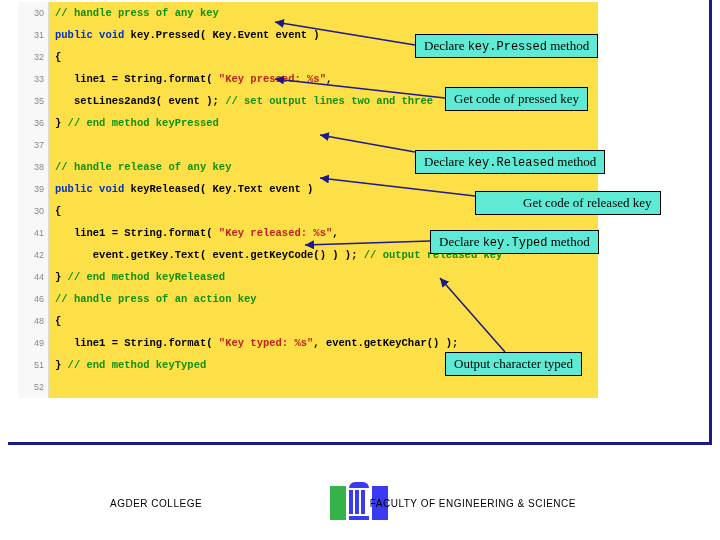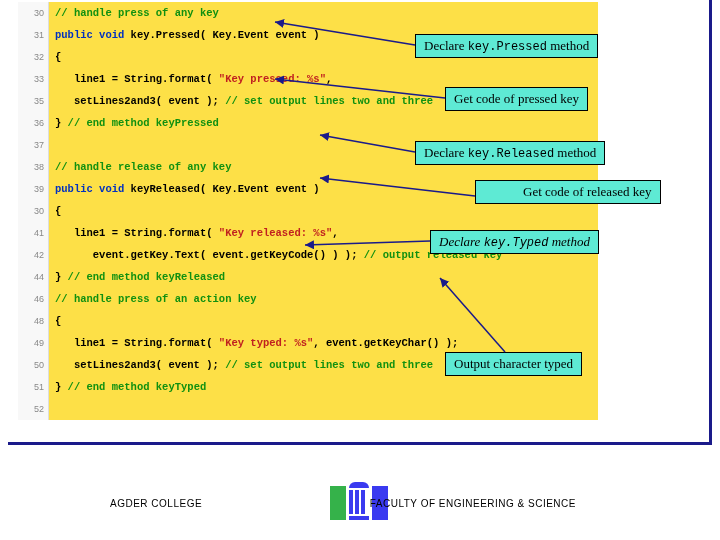--- a/index.html
+++ b/index.html
@@ -113,46 +113,45 @@
 
 <div class="code-area" id="code-area">
     <div class="code-row"><span class="gutter">30</span><span class="c-comment">// handle press of any key</span></div>
     <div class="code-row"><span class="gutter">31</span><span class="c-kw">public void</span><span class="c-plain"> key.Pressed( Key.Event event )</span></div>
     <div class="code-row"><span class="gutter">32</span><span class="c-plain">{</span></div>
     <div class="code-row"><span class="gutter">33</span><span class="c-plain">   line1 = String.format( </span><span class="c-str">"Key pressed: %s"</span><span class="c-plain">,</span></div>
     <div class="code-row"><span class="gutter">35</span><span class="c-plain">   setLines2and3( event ); </span><span class="c-comment">// set output lines two and three</span></div>
     <div class="code-row"><span class="gutter">36</span><span class="c-plain">} </span><span class="c-comment">// end method keyPressed</span></div>
     <div class="code-row"><span class="gutter">37</span><span class="c-plain"></span></div>
     <div class="code-row"><span class="gutter">38</span><span class="c-comment">// handle release of any key</span></div>
-    <div class="code-row"><span class="gutter">39</span><span class="c-kw">public void</span><span class="c-plain"> keyReleased( Key.Event event )</span></div>
+    <div class="code-row"><span class="gutter">39</span><span class="c-kw">public void</span><span class="c-plain"> keyReleased( Key.Text event )</span></div>
     <div class="code-row"><span class="gutter">30</span><span class="c-plain">{</span></div>
     <div class="code-row"><span class="gutter">41</span><span class="c-plain">   line1 = String.format( </span><span class="c-str">"Key released: %s"</span><span class="c-plain">,</span></div>
     <div class="code-row"><span class="gutter">42</span><span class="c-plain">      event.getKey.Text( event.getKeyCode() ) ); </span><span class="c-comment">// output released key</span></div>
     <div class="code-row"><span class="gutter">44</span><span class="c-plain">} </span><span class="c-comment">// end method keyReleased</span></div>
     <div class="code-row"><span class="gutter">46</span><span class="c-comment">// handle press of an action key</span></div>
     <div class="code-row"><span class="gutter">48</span><span class="c-plain">{</span></div>
     <div class="code-row"><span class="gutter">49</span><span class="c-plain">   line1 = String.format( </span><span class="c-str">"Key typed: %s"</span><span class="c-plain">, event.getKeyChar() );</span></div>
-    <div class="code-row"><span class="gutter">50</span><span class="c-plain">   setLines2and3( event ); </span><span class="c-comment">// set output lines two and three</span></div>
     <div class="code-row"><span class="gutter">51</span><span class="c-plain">} </span><span class="c-comment">// end method keyTyped</span></div>
     <div class="code-row"><span class="gutter">52</span><span class="c-plain"></span></div>
   </div>
 
 <div class="callout" style="left:415px; top:34px;">
   <span>Declare </span><span class="mono">key.Pressed</span><span> method</span>
 </div>
 <div class="callout" style="left:445px; top:87px;">
   <span>Get code of pressed key</span>
 </div>
-<div class="callout" style="left:415px; top:141px;">
+<div class="callout" style="left:415px; top:150px;">
   <span>Declare </span><span class="mono">key.Released</span><span> method</span>
 </div>
-<div class="callout" style="left:475px; top:180px;padding-left:47px;">
+<div class="callout" style="left:475px; top:191px;padding-left:47px;">
   <span>Get code of released key</span>
 </div>
-<div class="callout" style="left:430px; top:230px;font-style:italic;">
+<div class="callout" style="left:430px; top:230px;">
   <span>Declare </span><span class="mono">key.Typed</span><span> method</span>
 </div>
 <div class="callout" style="left:445px; top:352px;">
   <span>Output character typed</span>
 </div>
 
 <svg class="arrows">
   <defs>
     <marker id="ah" markerWidth="8" markerHeight="8" refX="6" refY="3" orient="auto">
       <path d="M0,0 L6,3 L0,6 Z" fill="#1a1a8a"></path>

